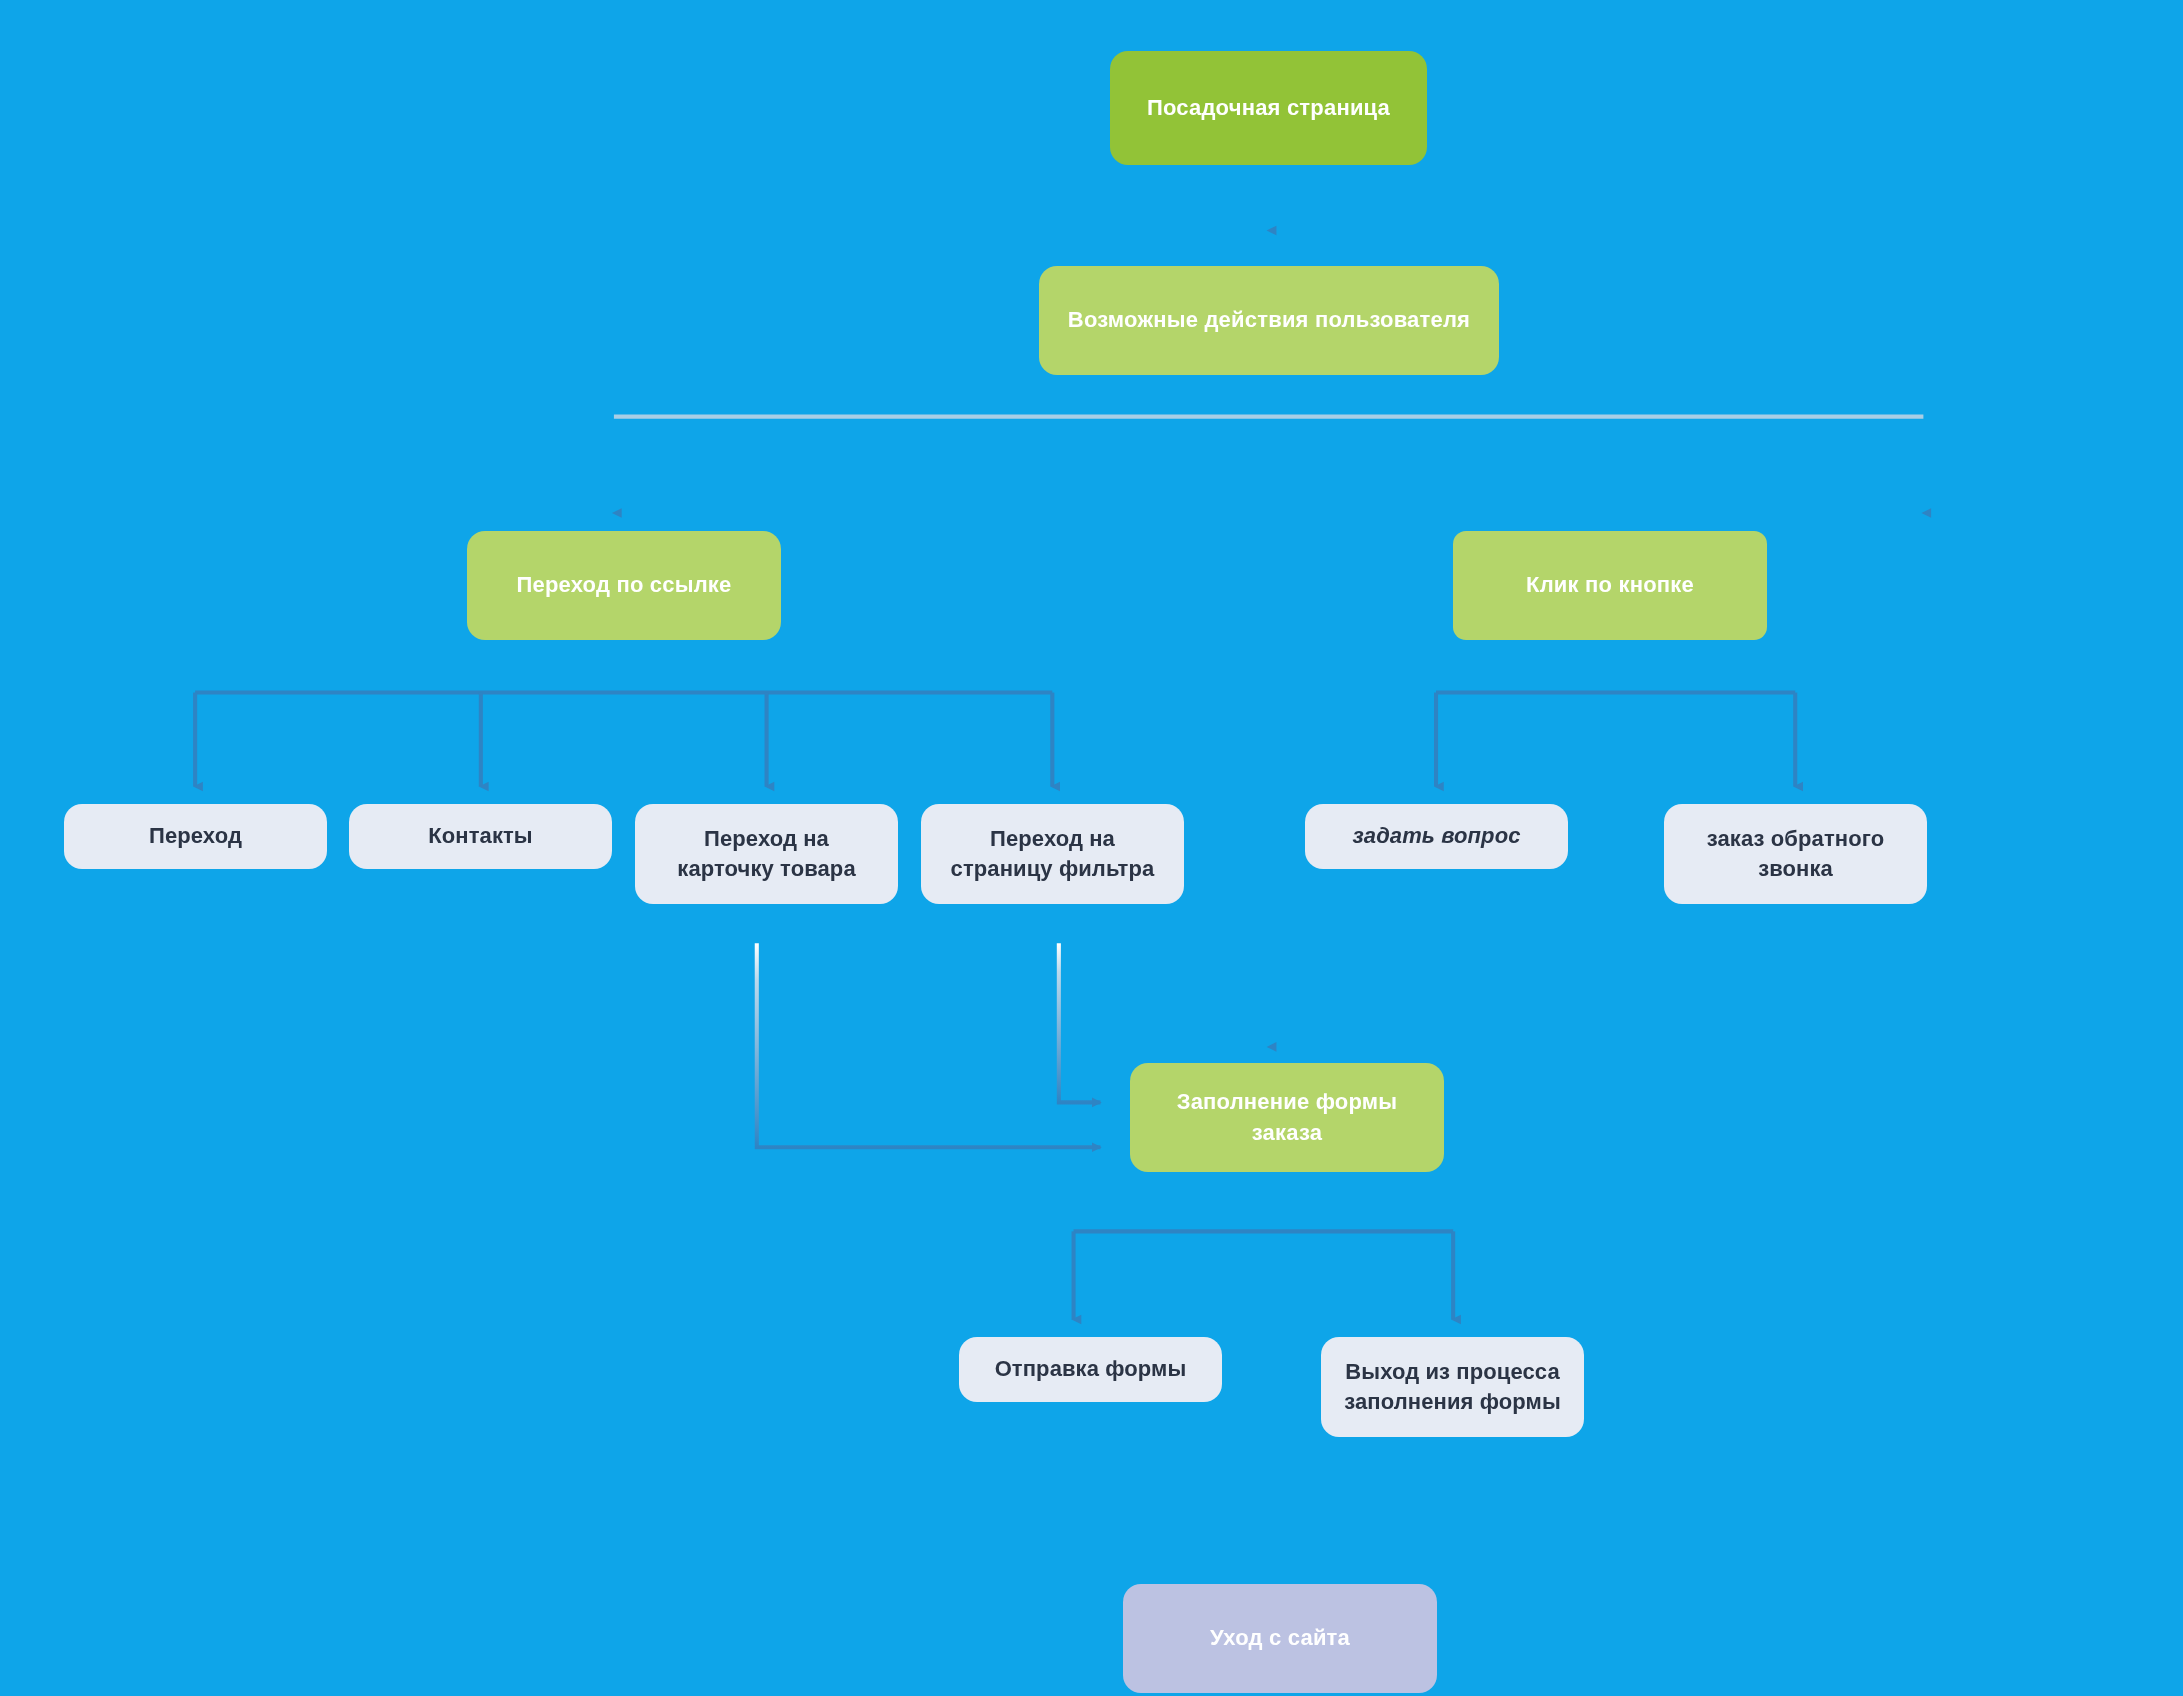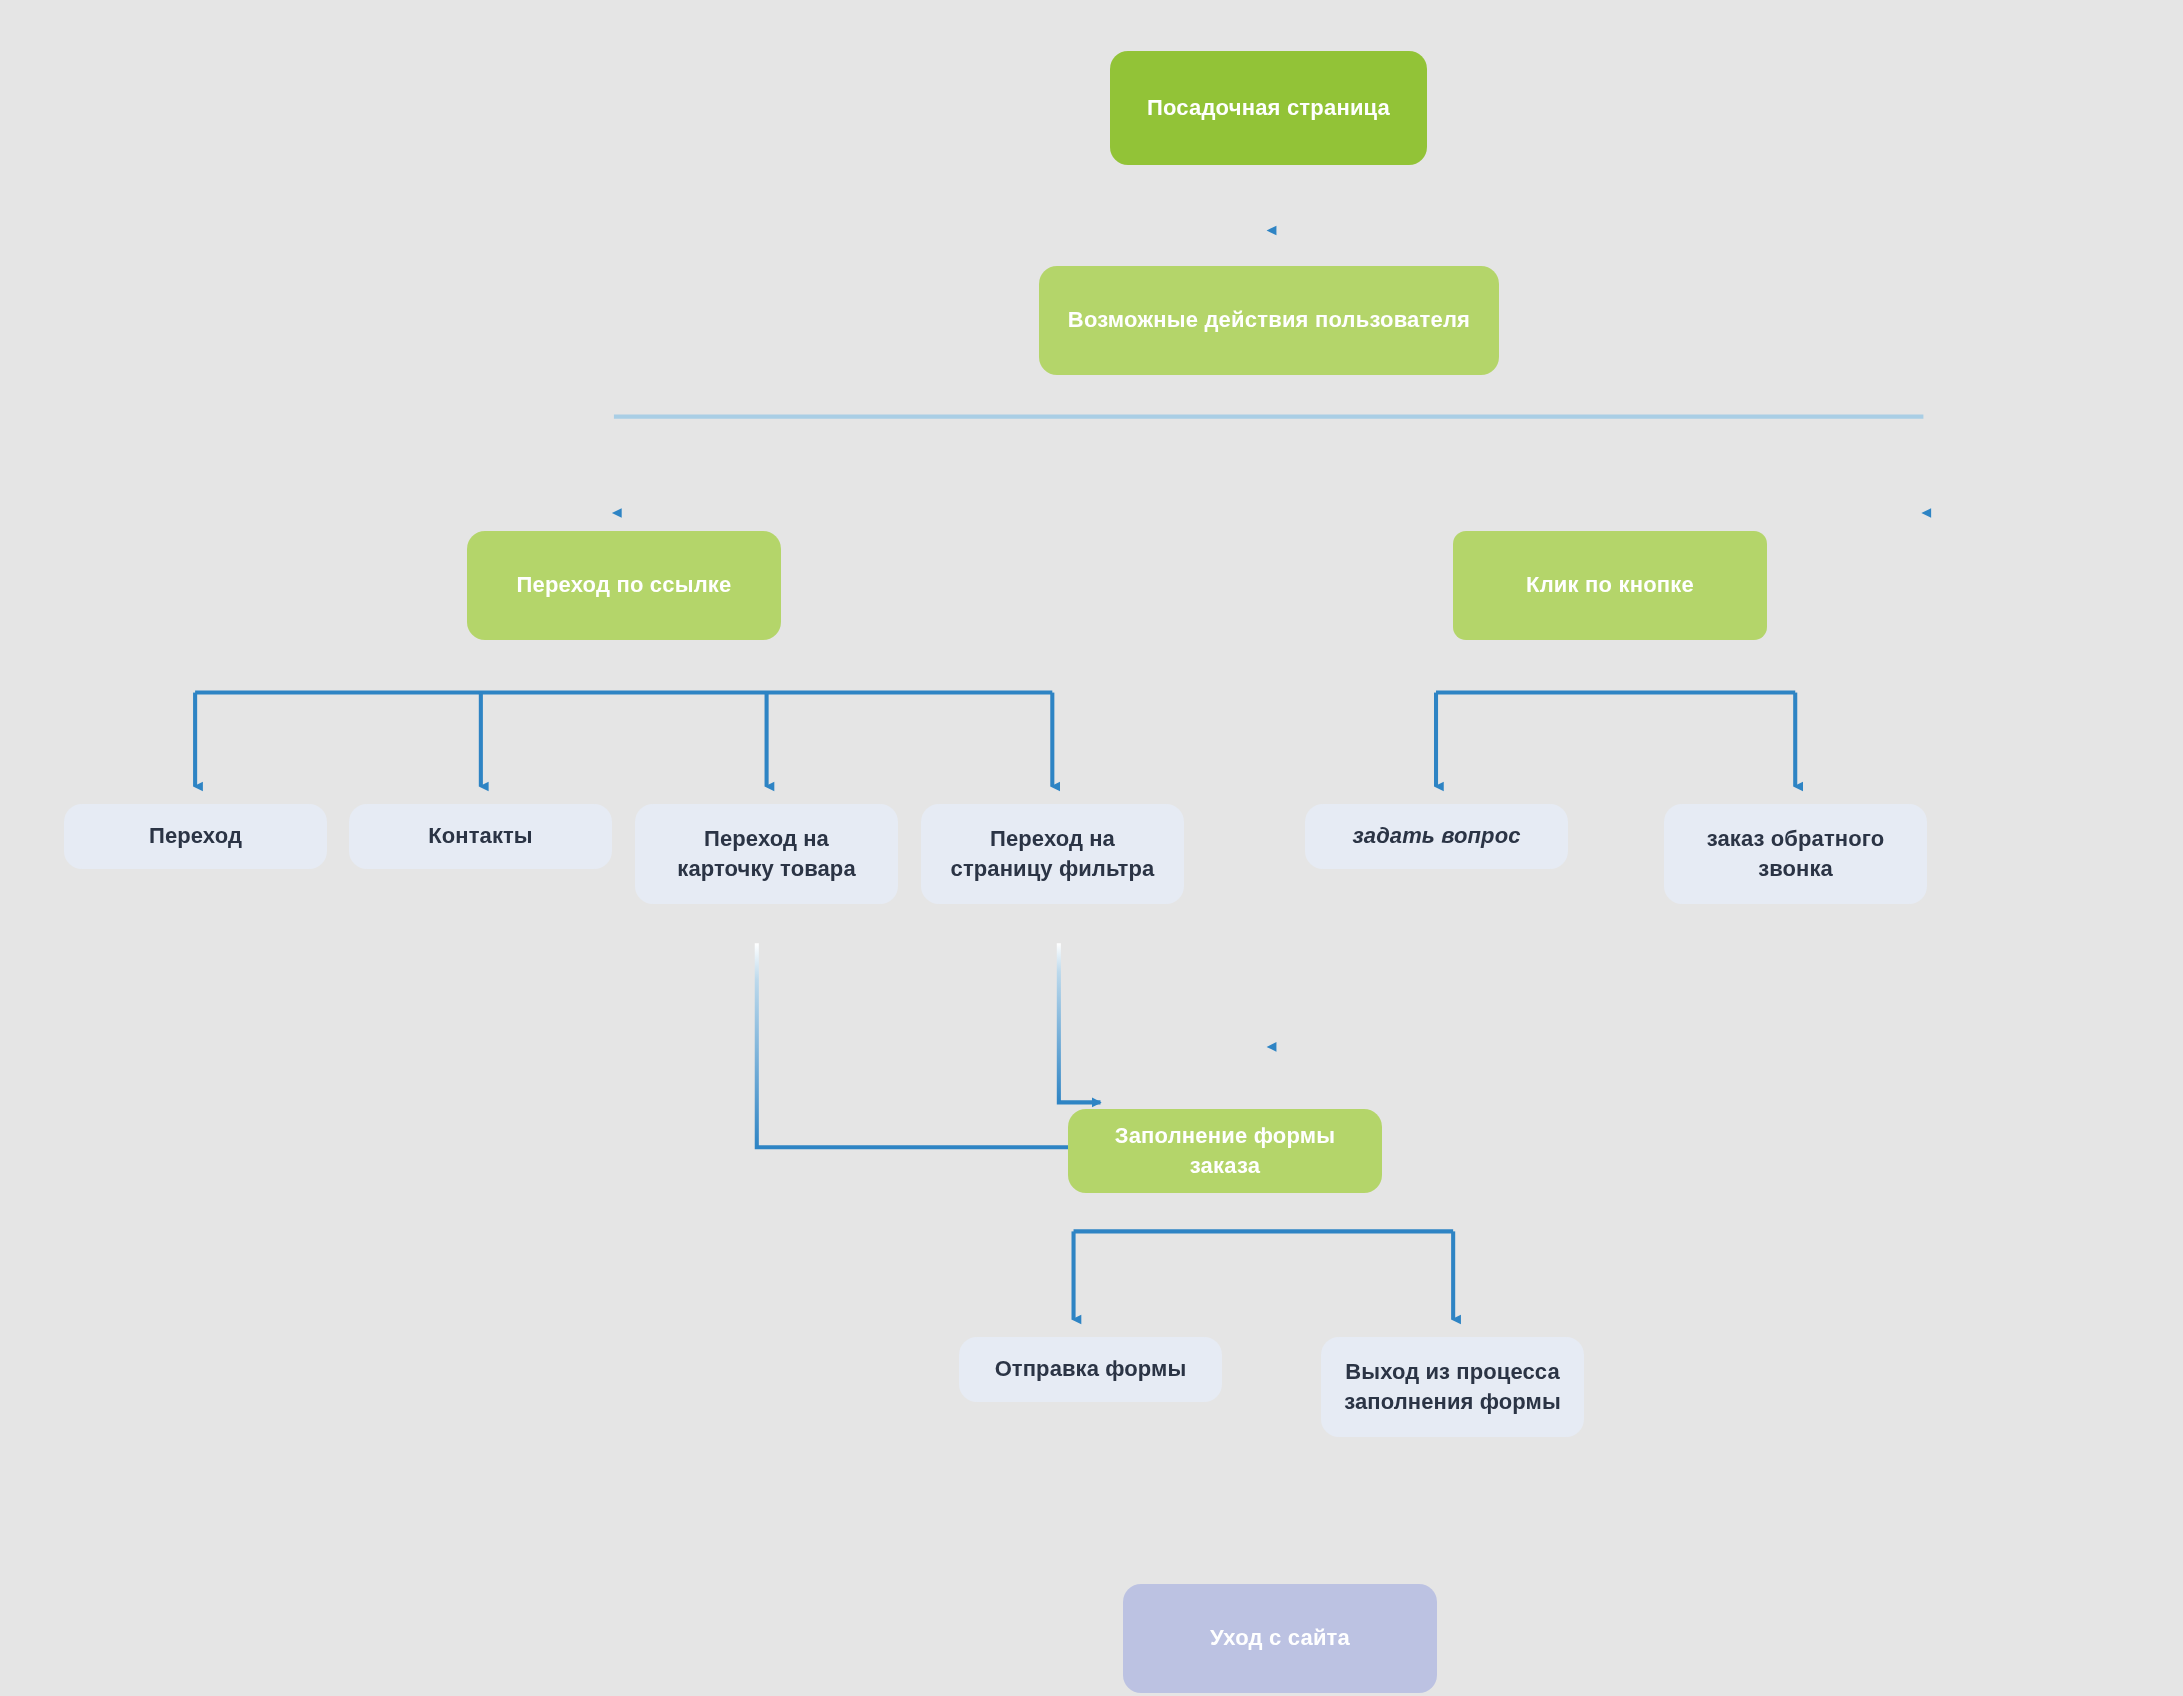--- a/index.html
+++ b/index.html
@@ -8,21 +8,21 @@
     padding: 0;
     background: #ffffff;
   }
   body {
     font-family: "Liberation Sans", "DejaVu Sans", sans-serif;
   }
   #canvas {
     position: relative;
     width: 2183px;
     height: 1697px;
-    background: #e5e5e5;
+    background: #0ea5e9;
     overflow: hidden;
   }
   #edges {
     position: absolute;
     left: 0;
     top: 0;
     width: 2183px;
     height: 1697px;
     pointer-events: none;
   }
@@ -152,21 +152,21 @@
 карточку товара</div>
 
   <div class="node leaf" style="left:921px; top:804px; width:263px; height:100px;">Переход на
 страницу фильтра</div>
 
   <div class="node leaf" style="left:1305px; top:804px; width:263px; height:65px;font-style:italic;">задать вопрос</div>
 
   <div class="node leaf" style="left:1664px; top:804px; width:263px; height:100px;">заказ обратного
 звонка</div>
 
-  <div class="node green-light" style="left:1068px; top:1063px; width:314px; height:84px;margin-top:46px;">Заполнение формы
+  <div class="node green-light" style="left:1130px; top:1063px; width:314px; height:109px;">Заполнение формы
 заказа</div>
 
   <div class="node leaf" style="left:959px; top:1337px; width:263px; height:65px;">Отправка формы</div>
 
   <div class="node leaf" style="left:1321px; top:1337px; width:263px; height:100px;">Выход из процесса
 заполнения формы</div>
 
   <div class="node purple" style="left:1123px; top:1584px; width:314px; height:109px;">Уход с сайта</div>
 
 </div>

